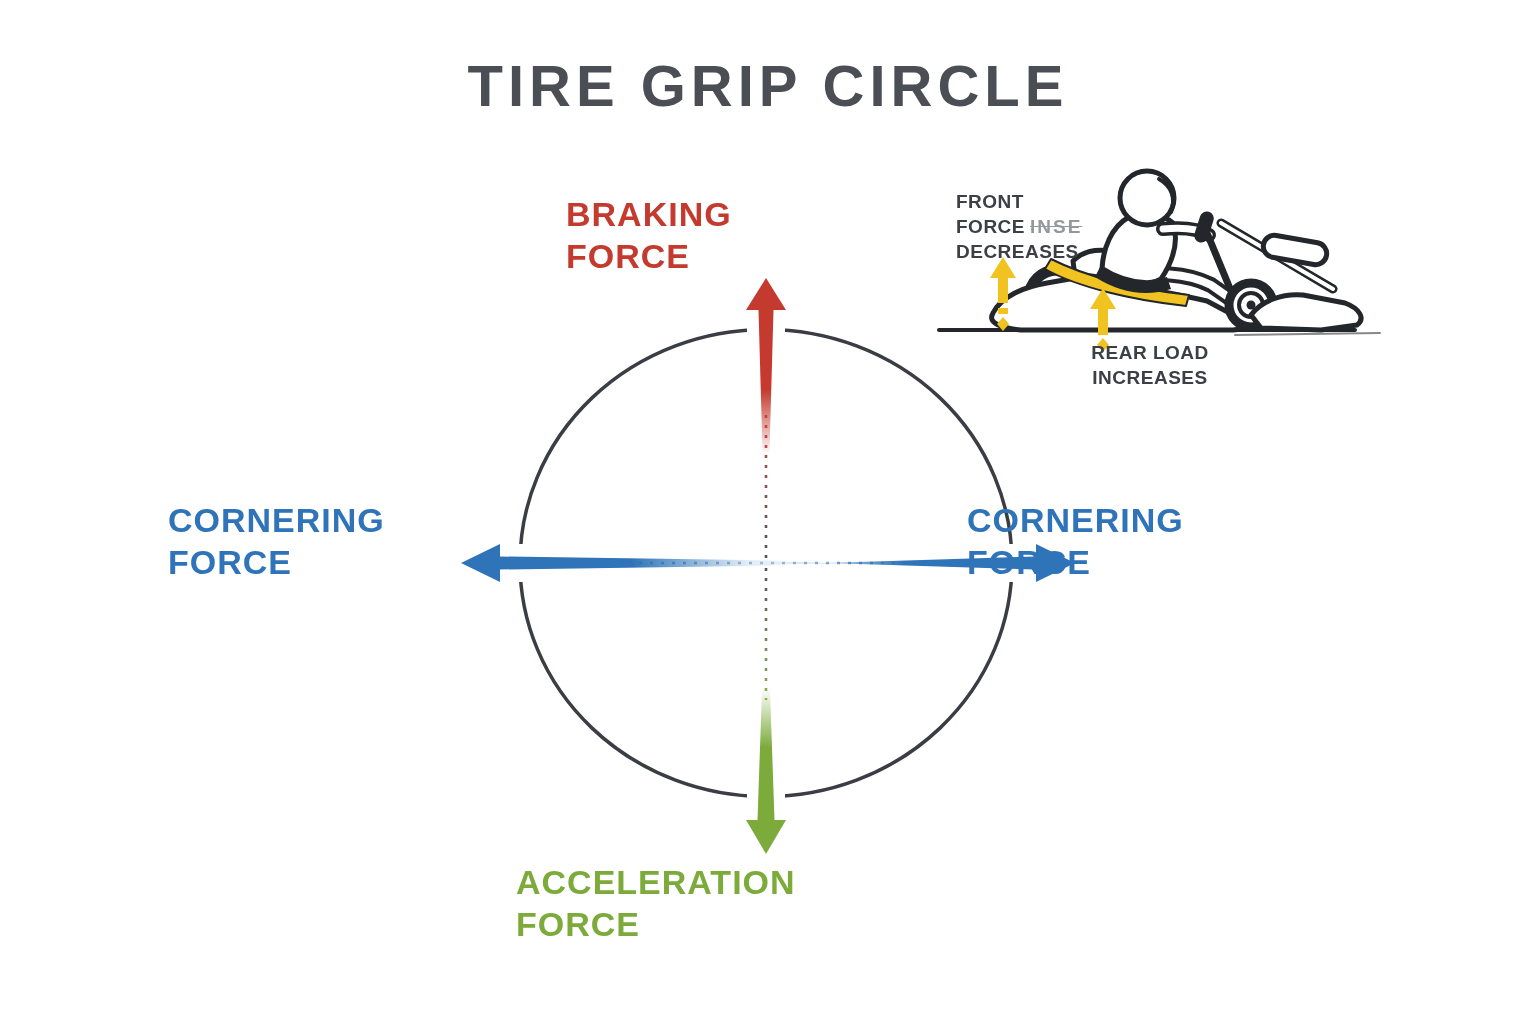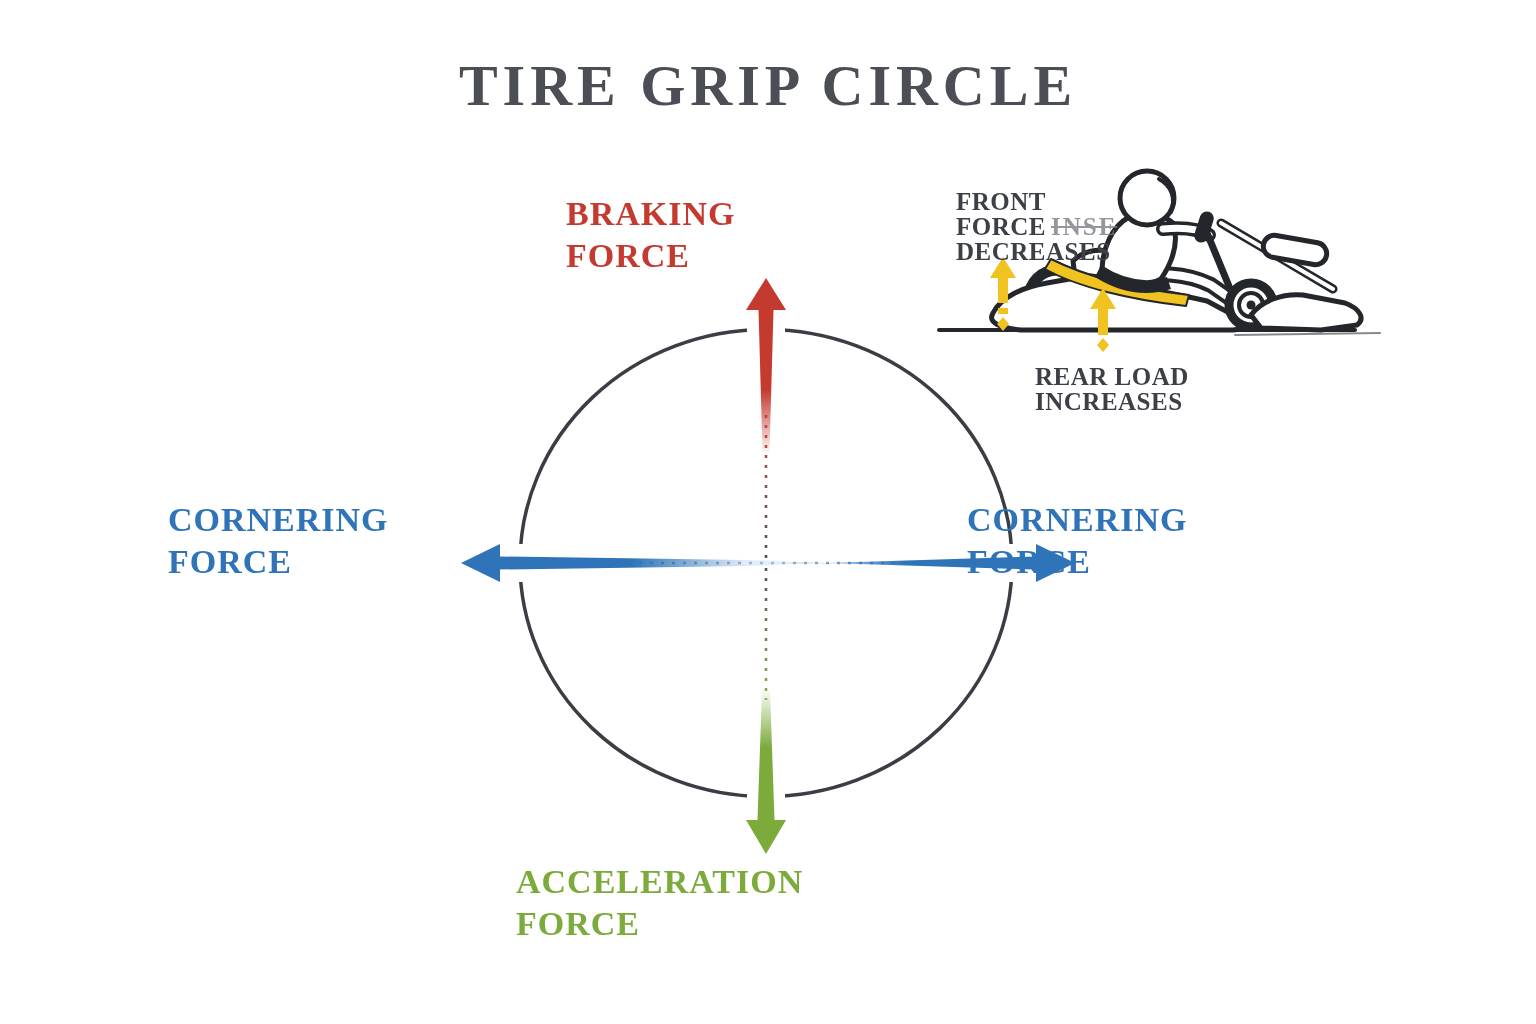--- a/index.html
+++ b/index.html
@@ -1,38 +1,38 @@
 <!DOCTYPE html>
 <html style="--title: #4b4e54; --braking: #c43a2f; --cornering: #2f74b8; --acceleration: #7cab3c; --highlight: #f0c320; --line_art: #23262b; --inset_text: #3c4046; --circle: #3a3d44;"><head>
 <meta charset="utf-8">
 <style>
   html,body{margin:0;padding:0;background:#fff;}
   #stage{
     position:relative;width:1536px;height:1024px;background:#ffffff;overflow:hidden;
-    font-family:Liberation Serif, serif;
+    font-family:Liberation Sans, sans-serif;
   }
   #page-title{
     position:absolute;left:0;top:52px;width:1536px;text-align:center;
     font-size:58px;font-weight:700;letter-spacing:5px;color:var(--title,#4b4e54);
   }
   .force-label{
     position:absolute;text-align:left;font-weight:700;
     font-size:34px;line-height:42px;letter-spacing:1px;
   }
   .force-label .l1,.force-label .l2{display:block;}
   #label-braking{left:566px;top:193px;width:400px;color:var(--braking,#c43a2f);}
   #label-cornering-left{left:168px;top:499px;width:400px;color:var(--cornering,#2f74b8);}
   #label-cornering-right{left:967px;top:499px;width:400px;color:var(--cornering,#2f74b8);}
   #label-acceleration{left:516px;top:861px;width:500px;color:var(--acceleration,#7cab3c);}
   .inset-label{
-    position:absolute;font-weight:700;font-size:25px;line-height:25px;
+    position:absolute;font-weight:700;font-size:19px;line-height:25px;
     letter-spacing:0.5px;color:var(--inset_text,#3c4046);text-align:left;
   }
   #label-front-load{left:956px;top:189px;width:230px;}
-  #label-rear-load{left:1035px;top:364px;width:230px;}
+  #label-rear-load{left:1035px;top:340px;width:230px;text-align:center;}
   .artifact{
     color:#7a7e84;opacity:.8;text-decoration:line-through;margin-left:5px;
     letter-spacing:2px;
   }
   .artifact::after{content:"";}
   svg{position:absolute;left:0;top:0;}
 </style>
 </head>
 <body>
 

